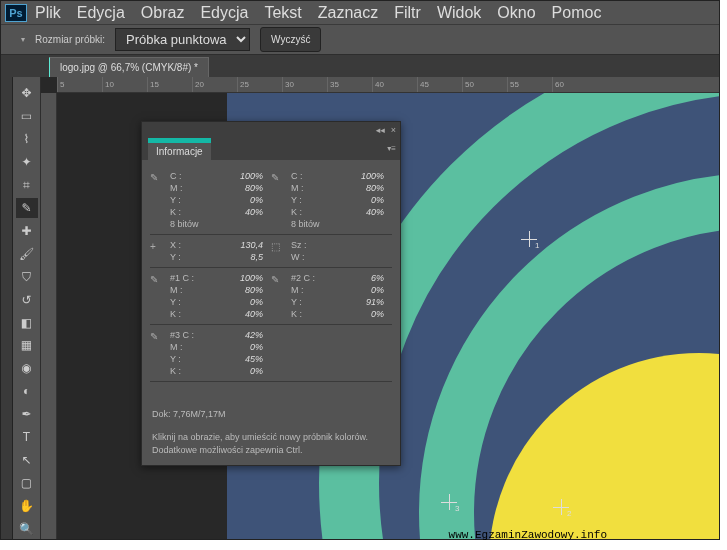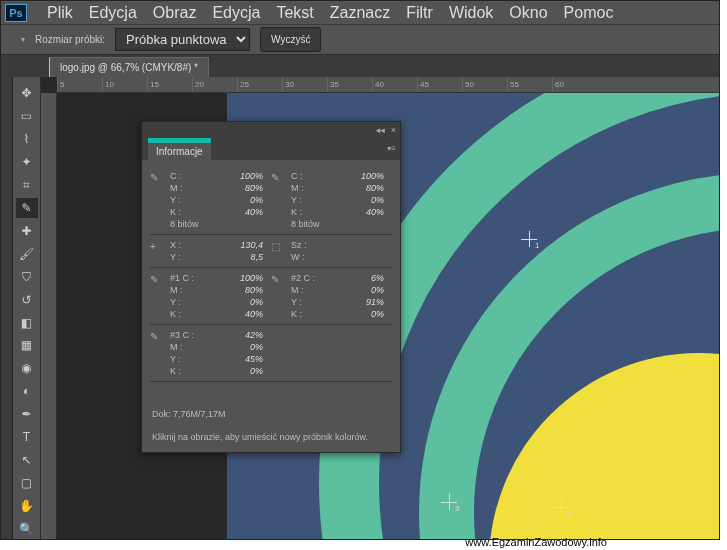--- a/index.html
+++ b/index.html
@@ -1,20 +1,20 @@
 <!DOCTYPE html>
 <html><head>
 <meta charset="utf-8">
 <style>
 * { margin:0; padding:0; box-sizing:border-box; font-family:"Segoe UI",Tahoma,sans-serif; }
 body { background:#fff; width:727px; height:550px; overflow:hidden; position:relative; }
 .app { width:720px; height:540px; background:#535353; position:relative; overflow:hidden; border:1px solid #222; }
 
 .menubar { height:24px; background:#535353; display:flex; align-items:center; padding-left:4px; border-bottom:1px solid #3a3a3a; }
-.ps-logo { width:22px; height:18px; background:#001c33; color:#4fa3d1; font-weight:bold; font-size:11px; display:flex; align-items:center; justify-content:center; border:1px solid #4fa3d1; margin-right:12px; }
+.ps-logo { width:22px; height:18px; background:#001c33; color:#4fa3d1; font-weight:bold; font-size:11px; display:flex; align-items:center; justify-content:center; border:1px solid #4fa3d1; margin-right:0; }
 .menubar span.menuitem { color:#ddd; font-size:16px; padding:16px 8px; cursor:default; }
 
 .optbar { height:30px; background:#535353; display:flex; align-items:center; padding-left:10px; gap:10px; border-bottom:1px solid #2d2d2d; }
 .optbar .eyedrop-big { color:#ddd; font-size:14px; }
 .optbar .lbl { color:#ccc; font-size:10px; }
 .optbar select { background:#3a3a3a; color:#ddd; border:1px solid #222; font-size:13px; padding:2px 6px; }
 .optbar button { background:#3a3a3a; color:#ddd; border:1px solid #222; font-size:10px; padding:6px 10px; border-radius:3px; }
 
 .tabbar { height:22px; background:#3a3a3a; display:flex; align-items:flex-end; padding-left:48px; }
 .tab { background:#535353; color:#ddd; font-size:10px; padding:4px 10px; border-top:1px solid #666; border-left:1px solid #5eead4; border-right:1px solid #666; }
@@ -49,21 +49,21 @@
 .sect .half { flex:1; display:flex; gap:4px; }
 .sect .ico { width:16px; color:#aaa; font-size:10px; padding-top:2px; }
 .sect .kv { flex:1; }
 .sect .kv .row { display:flex; justify-content:space-between; padding-right:8px; line-height:12px; }
 .sect .kv .row .k { color:#bbb; }
 .sect .kv .row .v { color:#ddd;font-style:italic; }
 .panel-foot { padding:8px 10px; font-size:9px; color:#bbb; line-height:13px; }
 .panel-foot .dok { margin-bottom:10px;margin-top:12px; }
 .panel-menu { position:absolute; top:22px; right:4px; color:#aaa; font-size:8px; }
 
-.wm { position:absolute; bottom:2px; right:120px; font-size:11px; color:#000; font-family:Liberation Sans, sans-serif; }
+.wm { position:absolute; bottom:9px; right:120px; font-size:11px; color:#000; font-family:Liberation Mono, monospace; }
 </style>
 </head>
 <body>
 
 <div class="app">
 
   <div class="menubar">
     <div class="ps-logo">Ps</div>
     <span class="menuitem">Plik</span>
     <span class="menuitem">Edycja</span>
@@ -307,20 +307,21 @@
               </div>
           </div>
         </div>
         <div class="half"></div>
       </div>
 
     </div>
     <div class="panel-foot">
       <div class="dok">Dok: 7,76M/7,17M</div>
       <div>Kliknij na obrazie, aby umieścić nowy próbnik kolorów.</div>
+      <div>Dodatkowe możliwości zapewnia Ctrl.</div>
     </div>
   </div>
 
   <div class="sampler" style="top:230px;left:520px">
       <span class="num">1</span>
     </div>
   <div class="sampler" style="top:498px;left:552px">
       <span class="num">2</span>
     </div>
   <div class="sampler" style="top:493px;left:440px">

